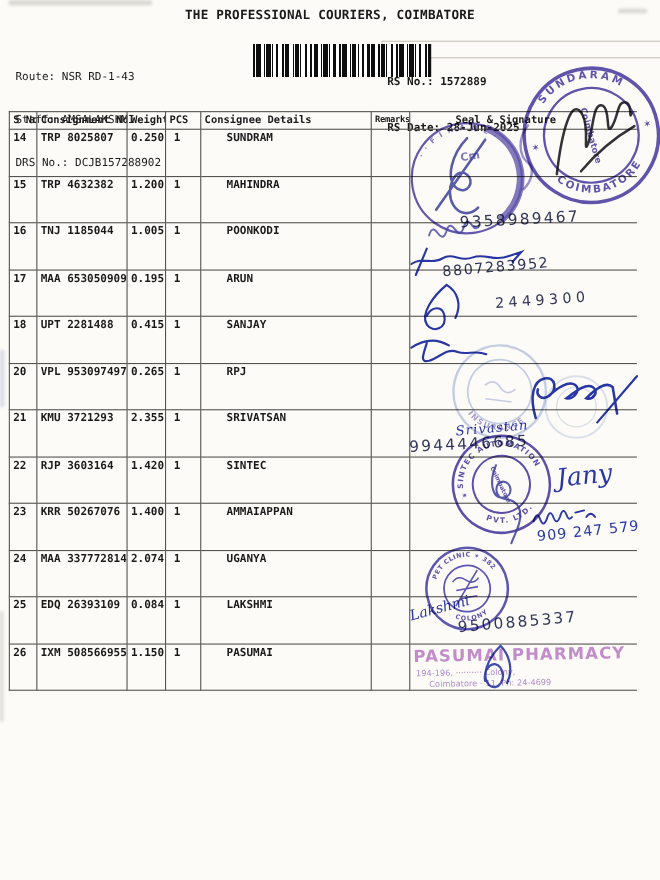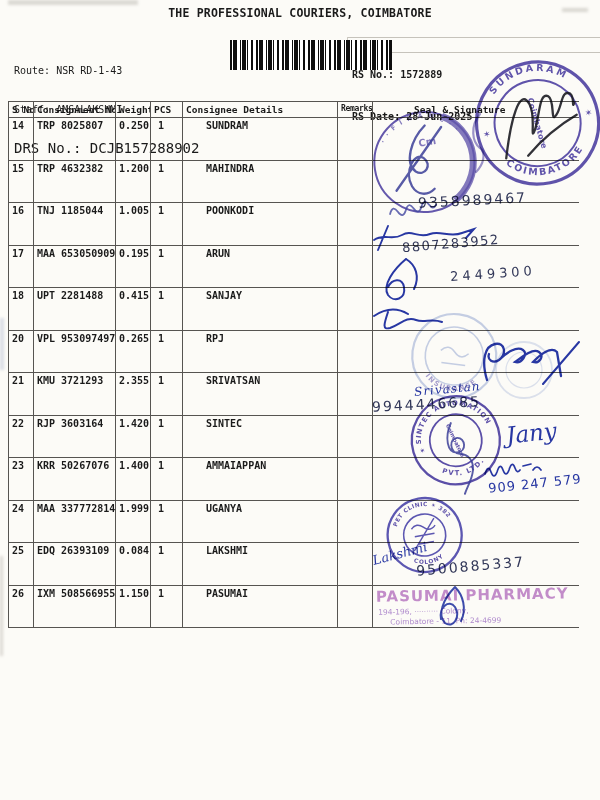--- a/index.html
+++ b/index.html
@@ -6,21 +6,21 @@
   .page{
     position:relative;width:600px;height:800px;margin:0 auto;
     background:#fcfbf7;overflow:hidden;
     font-family:"DejaVu Sans Mono", monospace;color:#1a1a1a;
   }
   .abs{position:absolute;}
   
   .doc-title{top:6px;left:0;width:600px;text-align:center;font-weight:bold;font-size:11.5px;letter-spacing:.2px;}
   .doc-subtitle{top:20px;left:0;width:600px;text-align:center;font-weight:bold;font-size:11.5px;}
   .meta-left{top:38px;left:14px;font-weight:normal;font-size:10px;line-height:13px;white-space:pre;}
-  .meta-left .drs{font-size:14px;}
+  .meta-left .drs{font-size:10px;}
   .meta-right{top:40px;left:352px;font-weight:bold;font-size:10px;line-height:14px;white-space:pre;}
   .barcode{top:40px;left:230px;width:162px;height:30px;
     background:
       repeating-linear-gradient(90deg,
         #0d0d0d 0 2px, #fff 2px 3px,
         #0d0d0d 3px 7px, #fff 7px 10px,
         #0d0d0d 10px 11px, #fff 11px 12px,
         #0d0d0d 12px 16px, #fff 16px 17px,
         #0d0d0d 17px 18px, #fff 18px 21px,
         #0d0d0d 21px 23px, #fff 23px 26px);
@@ -176,21 +176,21 @@
           <td>KRR 50267076</td>
           <td>1.400</td>
           <td>1</td>
           <td>AMMAIAPPAN</td>
           <td></td>
           <td></td>
         </tr>
         <tr>
           <td>24</td>
           <td>MAA 337772814</td>
-          <td>1.999</td>
+          <td>2.074</td>
           <td>1</td>
           <td>UGANYA</td>
           <td></td>
           <td></td>
         </tr>
         <tr>
           <td>25</td>
           <td>EDQ 26393109</td>
           <td>0.084</td>
           <td>1</td>

